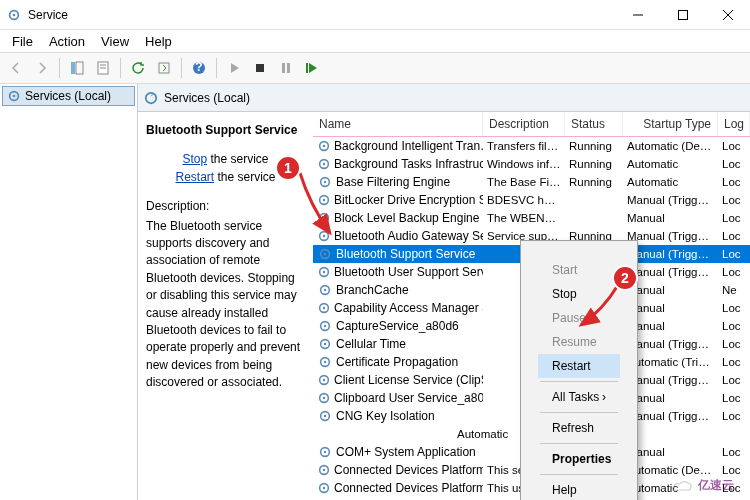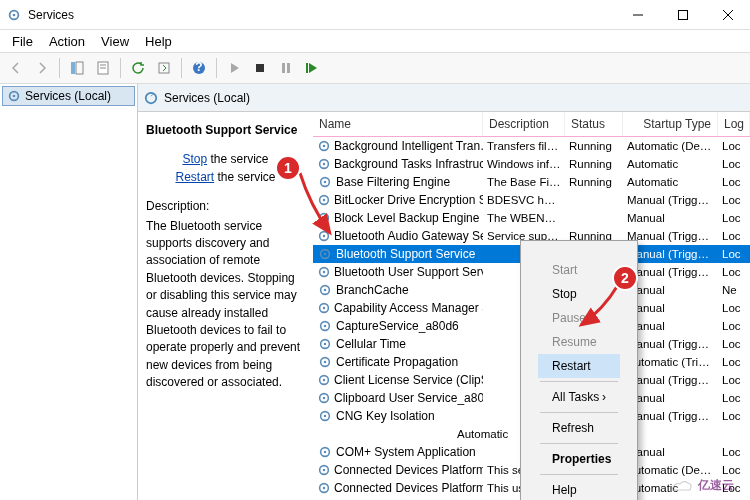--- a/index.html
+++ b/index.html
@@ -76,21 +76,21 @@
 </head>
 <body>
 
 <div class="titlebar">
   <span class="icon">
     <svg class="gear" viewBox="0 0 16 16">
         <circle cx="8" cy="8" r="5" fill="none" stroke="#5b8db8" stroke-width="2"></circle>
         <circle cx="8" cy="8" r="1.5" fill="#5b8db8"></circle>
       </svg>
   </span>
-  <span class="title">Services</span>
+  <span class="title">Service</span>
   <div class="winbtns">
     <div class="winbtn">
         <svg viewBox="0 0 10 10">
           <line x1="0" y1="5" x2="10" y2="5" stroke="#000"></line>
         </svg>
       </div>
     <div class="winbtn">
         <svg viewBox="0 0 10 10">
           <rect x="0.5" y="0.5" width="9" height="9" fill="none" stroke="#000"></rect>
         </svg>

